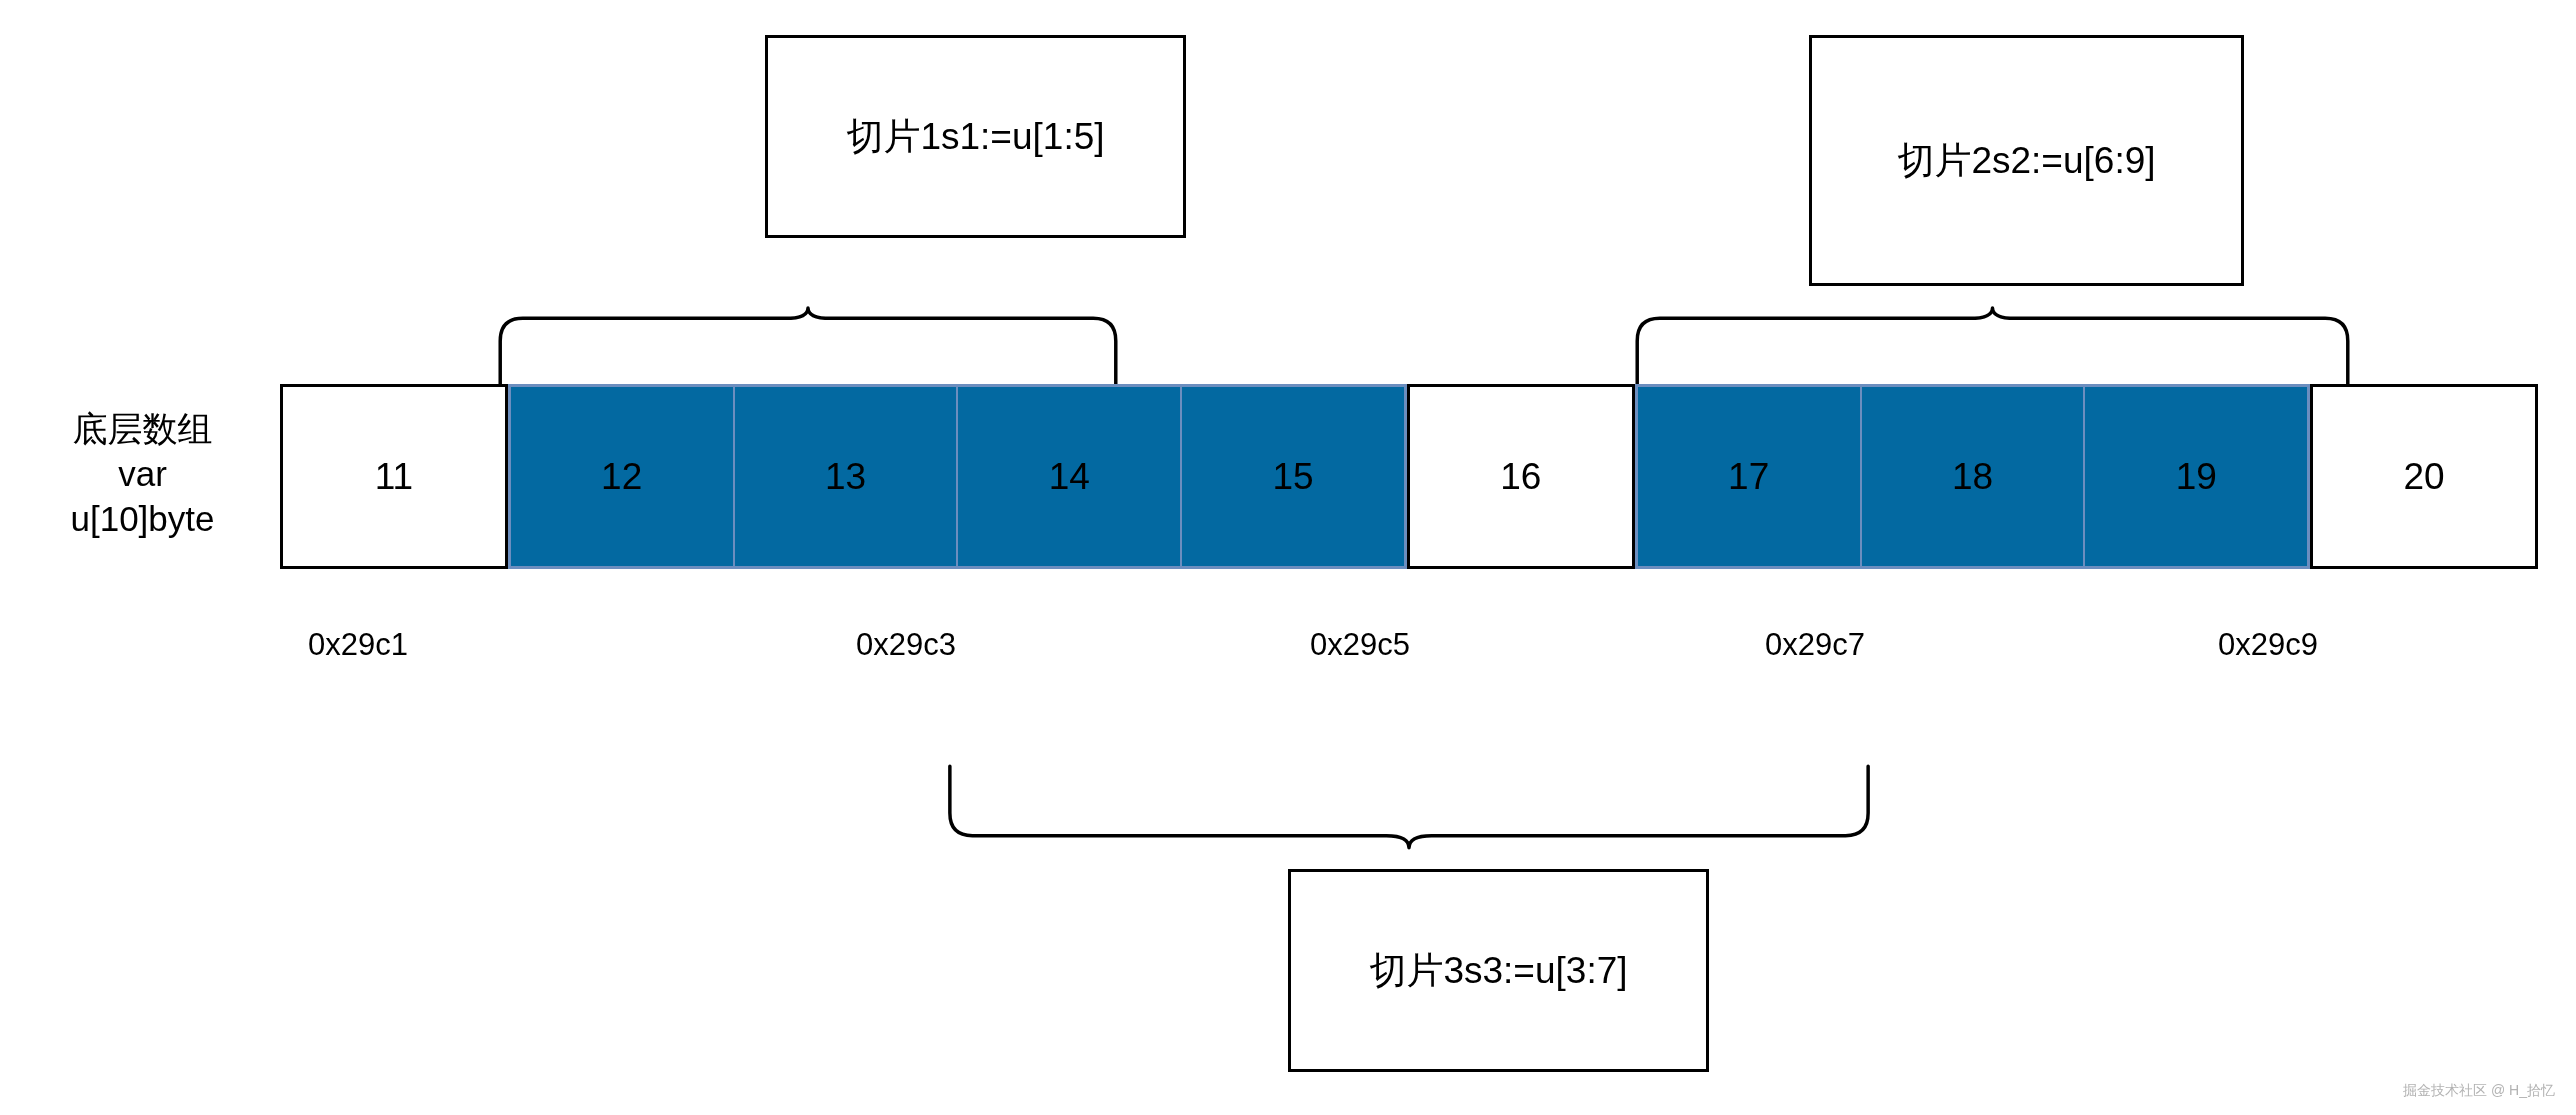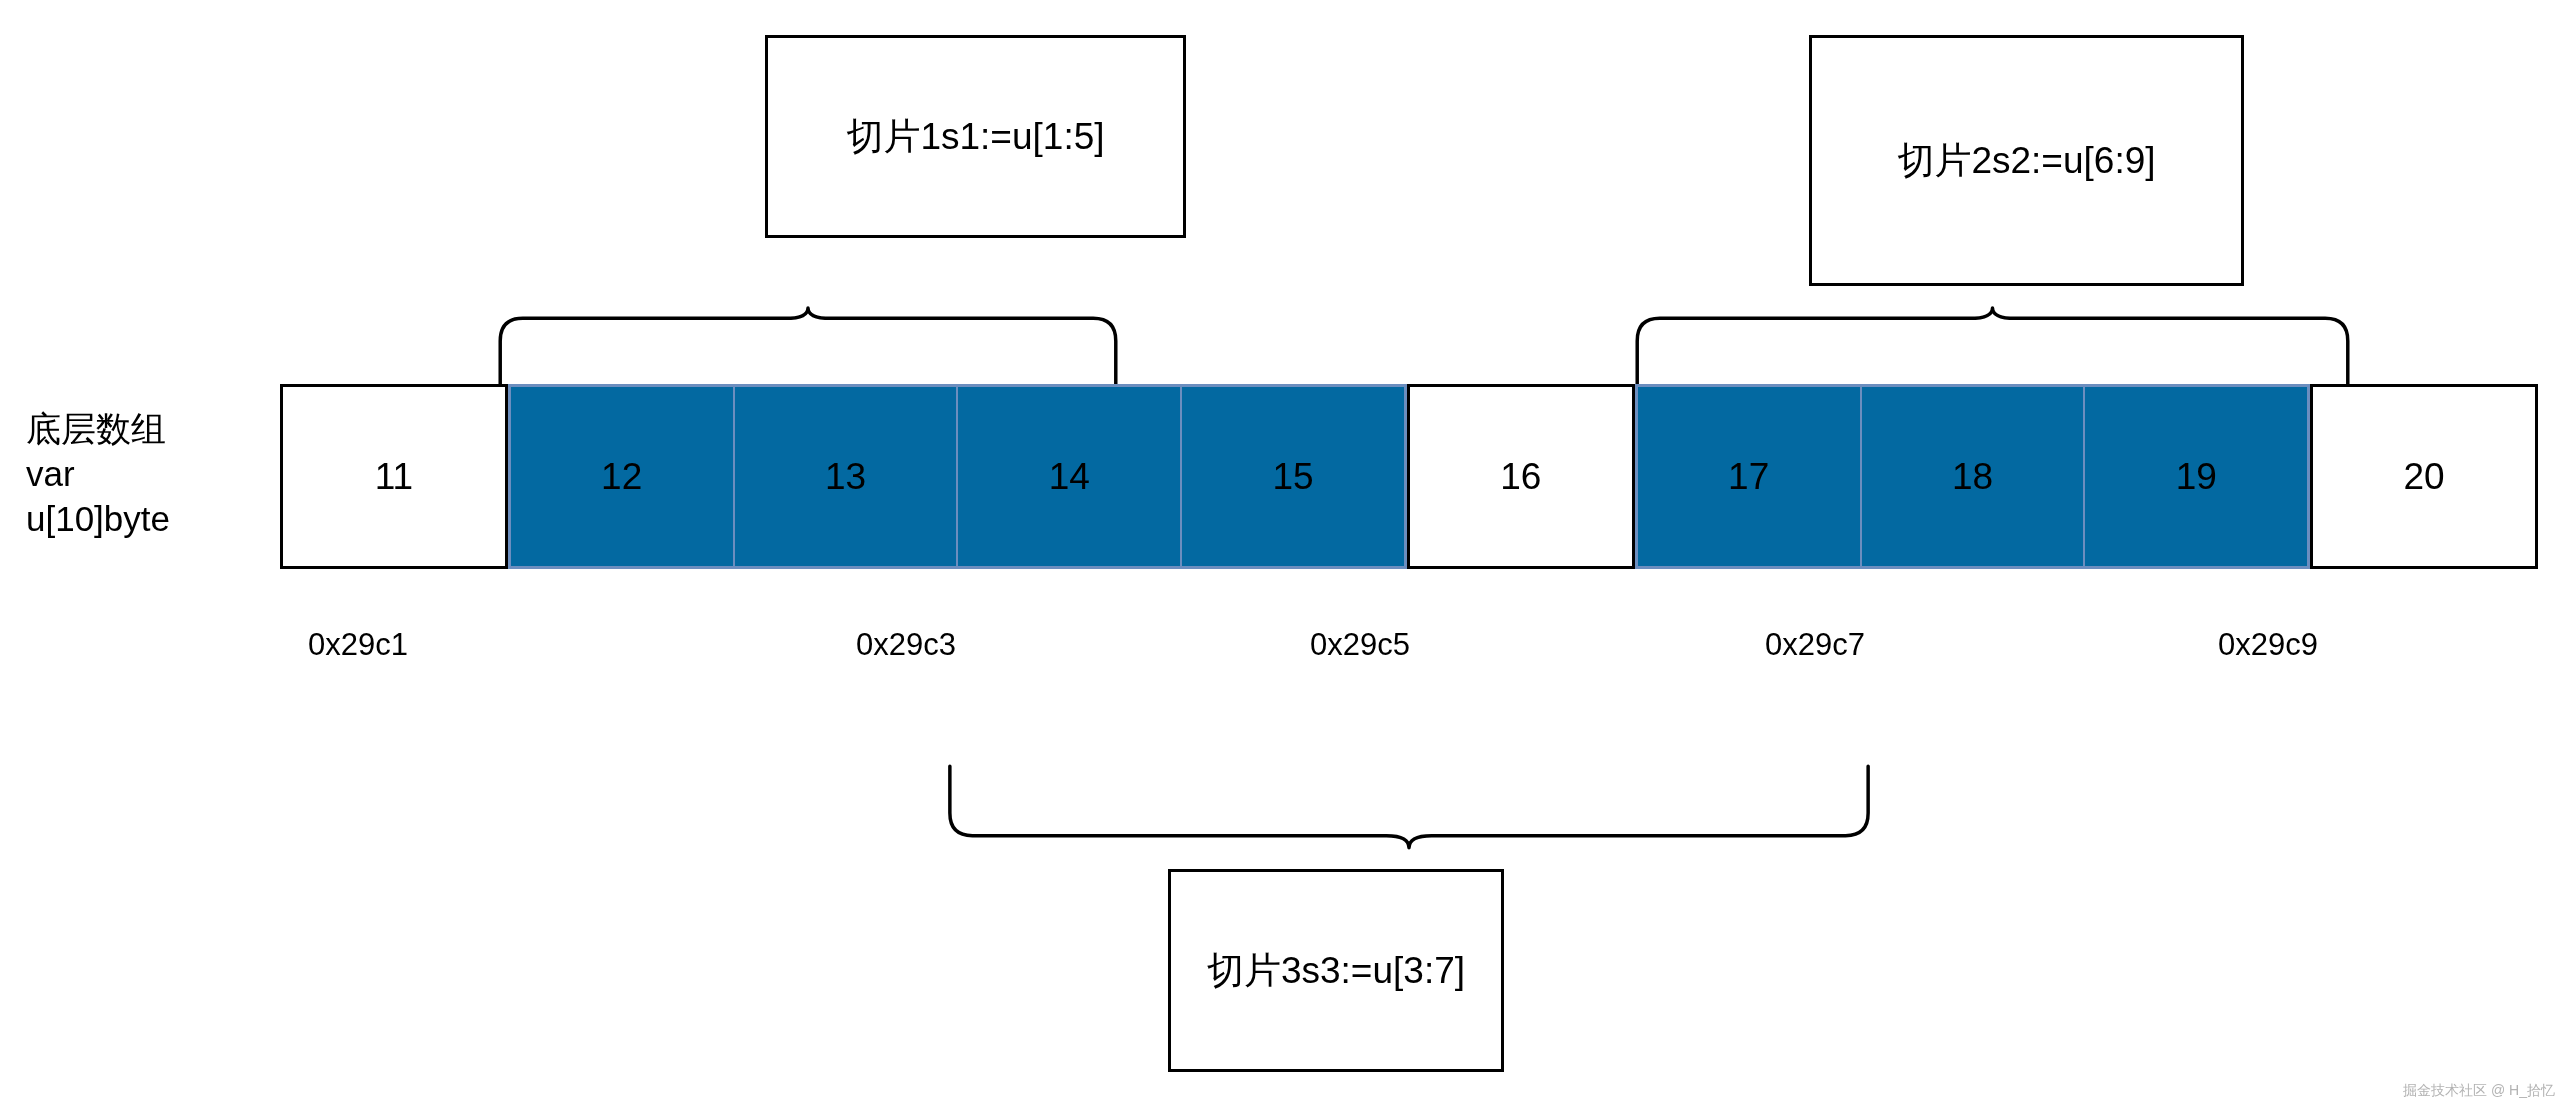--- a/index.html
+++ b/index.html
@@ -29,29 +29,29 @@
     align-items: center;
     justify-content: center;
     color: #000000;
     font-size: 37px;
     line-height: 1.35;
   }
   .slice-box .ln { display: block; white-space: nowrap; }
 
   #slice-box-1 { left: 765px;  top: 35px;  width: 421px; height: 203px; }
   #slice-box-2 { left: 1809px; top: 35px;  width: 435px; height: 251px; }
-  #slice-box-3 { left: 1168px; top: 869px; width: 336px; height: 203px; }
+  #slice-box-3 { left: 1288px; top: 869px; width: 421px; height: 203px; }
 
   
   #array-label {
     position: absolute;
     left: 26px;
     top: 407px;
     width: 233px;
-    text-align: left;
+    text-align: center;
     font-size: 35px;
     line-height: 1.28;
     color: #000000;
   }
   #array-label .ln { display: block; white-space: nowrap; }
 
   #array {
     position: absolute;
     left: 280px;
     top: 384px;

